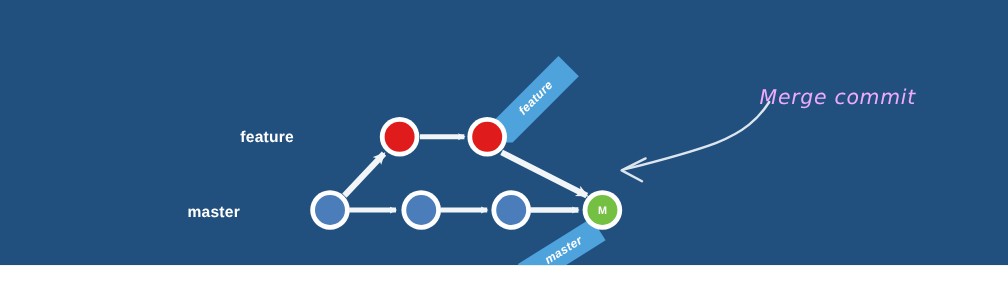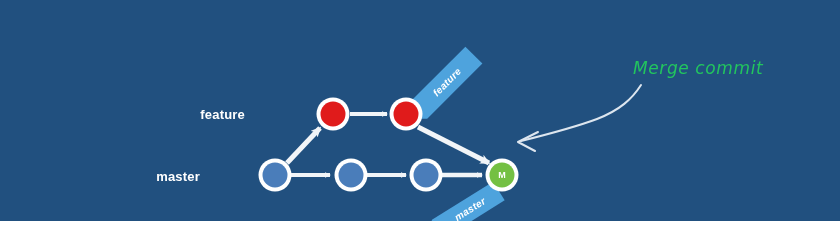--- a/index.html
+++ b/index.html
@@ -42,22 +42,22 @@
     right: 595px;
     top: 114px;
   }
   #label-master {
     right: 640px;
     top: 176px;
   }
   .annotation-text {
     position: absolute;
     left: 633px;
-    top: 58px;
-    color: #22c55e;
+    top: 72px;
+    color: #f0abfc;
     font-family: "DejaVu Sans", sans-serif;
     font-size: 17px;
     font-style: italic;
     font-weight: 400;
     letter-spacing: 0.6px;
     white-space: nowrap;
   }
   .node-letter {
     position: absolute;
     color: #ffffff;

